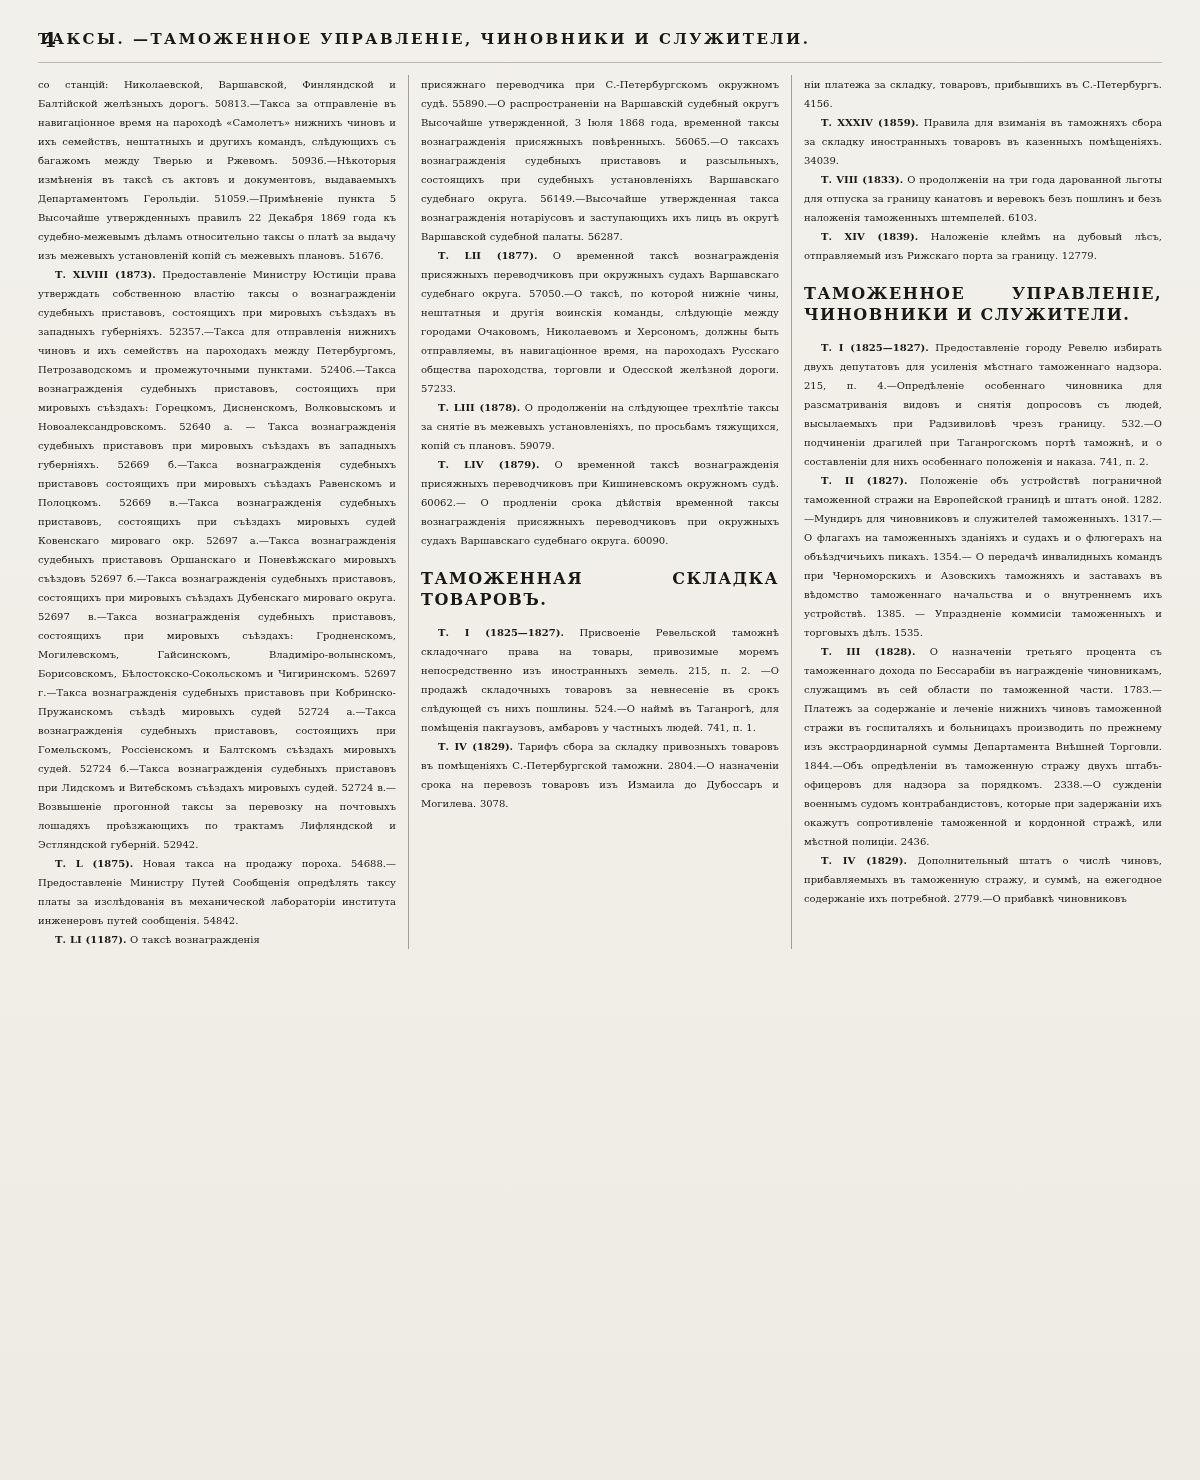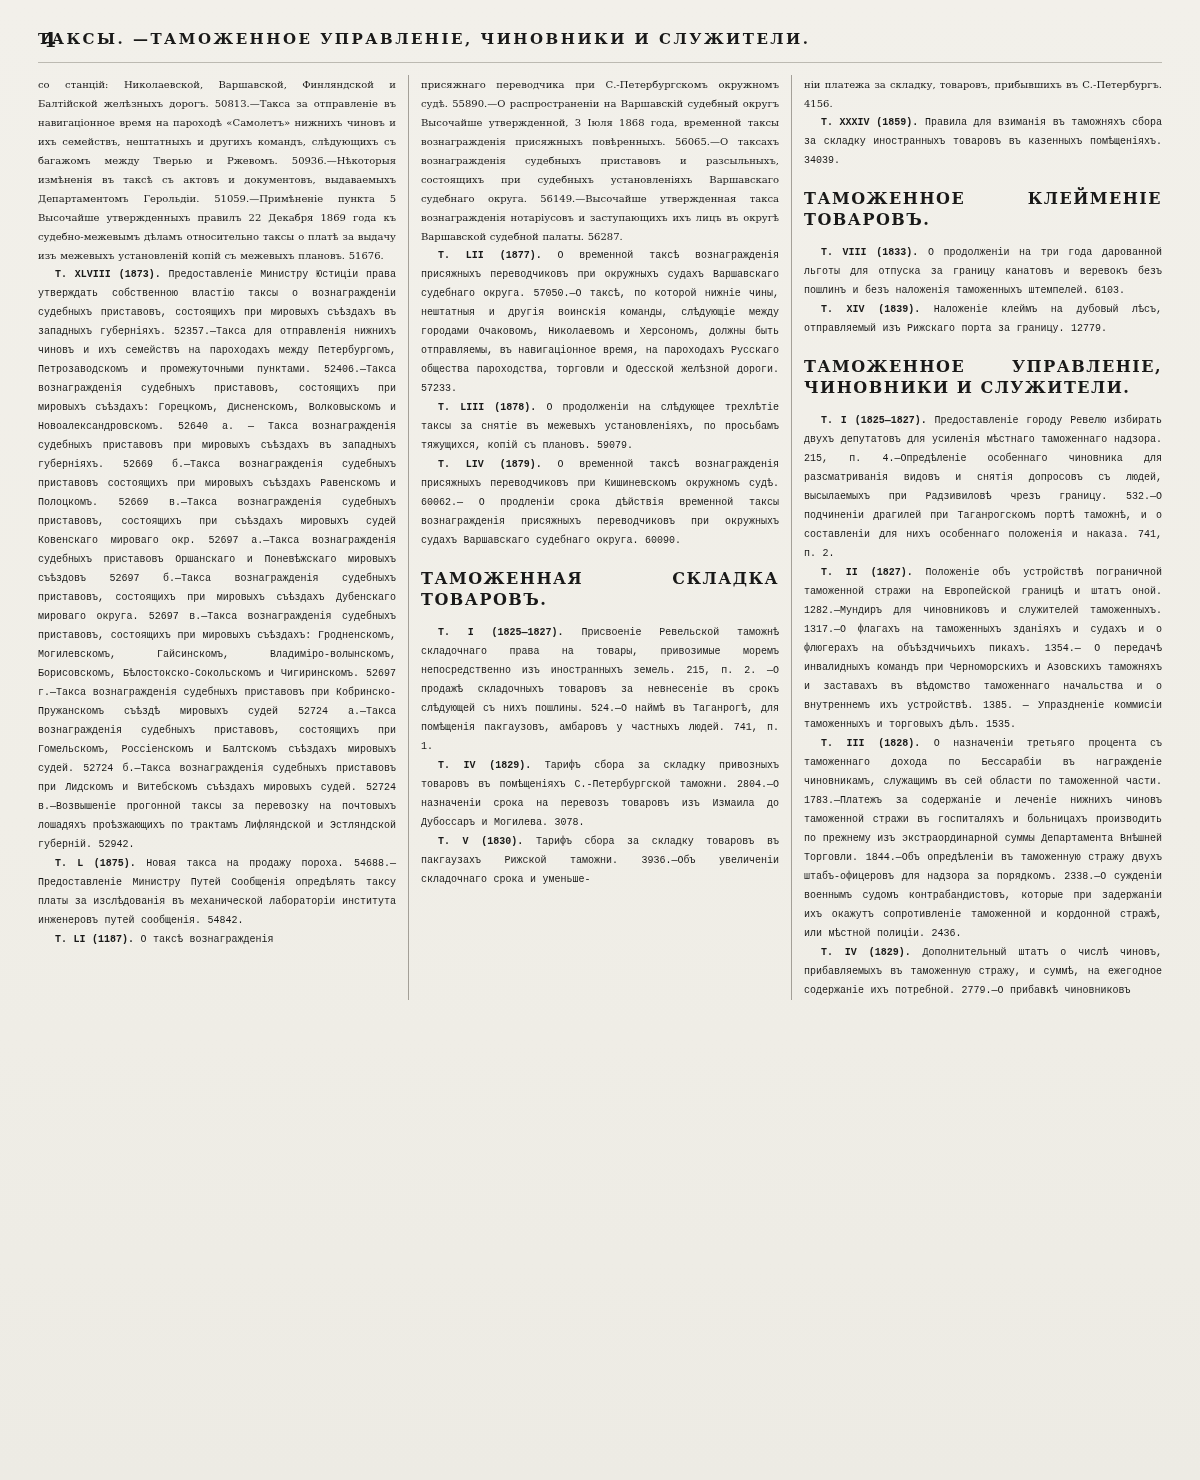--- a/index.html
+++ b/index.html
@@ -58,21 +58,21 @@
   .column + .column {
     border-left: 1px solid rgba(100,95,85,0.55);
   }
   .para {
     margin: 0;
     text-align: justify;
     font-size: 10px;
     line-height: 19px;
     word-spacing: 0.5px;
   }
-  .para.indent { text-indent: 1.7em; font-family: Liberation Mono, monospace; }
+  .para.indent { text-indent: 1.7em; }
   .lead { font-weight: bold; }
   .section-heading {
     font-size: 16px;
     font-weight: bold;
     letter-spacing: 1.5px;
     text-align: justify;
     line-height: 21px;
     margin: 18px 0 13px 0;
   }
 </style>
@@ -92,26 +92,24 @@
         <p class="para indent"><b class="lead">Т. LI (1187).</b> <span>О таксѣ вознагражденія</span></p>
       </section>
     <section class="column">
         <p class="para"><span>присяжнаго переводчика при С.-Петербургскомъ окружномъ судѣ. 55890.—О распространеніи на Варшавскій судебный округъ Высочайше утвержденной, 3 Іюля 1868 года, временной таксы вознагражденія присяжныхъ повѣренныхъ. 56065.—О таксахъ вознагражденія судебныхъ приставовъ и разсыльныхъ, состоящихъ при судебныхъ установленіяхъ Варшавскаго судебнаго округа. 56149.—Высочайше утвержденная такса вознагражденія нотаріусовъ и заступающихъ ихъ лицъ въ округѣ Варшавской судебной палаты. 56287.</span></p>
         <p class="para indent"><b class="lead">Т. LII (1877).</b> <span>О временной таксѣ вознагражденія присяжныхъ переводчиковъ при окружныхъ судахъ Варшавскаго судебнаго округа. 57050.—О таксѣ, по которой нижніе чины, нештатныя и другія воинскія команды, слѣдующіе между городами Очаковомъ, Николаевомъ и Херсономъ, должны быть отправляемы, въ навигаціонное время, на пароходахъ Русскаго общества пароходства, торговли и Одесской желѣзной дороги. 57233.</span></p>
         <p class="para indent"><b class="lead">Т. LIII (1878).</b> <span>О продолженіи на слѣдующее трехлѣтіе таксы за снятіе въ межевыхъ установленіяхъ, по просьбамъ тяжущихся, копій съ плановъ. 59079.</span></p>
         <p class="para indent"><b class="lead">Т. LIV (1879).</b> <span>О временной таксѣ вознагражденія присяжныхъ переводчиковъ при Кишиневскомъ окружномъ судѣ. 60062.— О продленіи срока дѣйствія временной таксы вознагражденія присяжныхъ переводчиковъ при окружныхъ судахъ Варшавскаго судебнаго округа. 60090.</span></p>
         <h2 class="section-heading">ТАМОЖЕННАЯ СКЛАДКА ТОВАРОВЪ.</h2>
         <p class="para indent"><b class="lead">Т. I (1825—1827).</b> <span>Присвоеніе Ревельской таможнѣ складочнаго права на товары, привозимые моремъ непосредственно изъ иностранныхъ земель. 215, п. 2. —О продажѣ складочныхъ товаровъ за невнесеніе въ срокъ слѣдующей съ нихъ пошлины. 524.—О наймѣ въ Таганрогѣ, для помѣщенія пакгаузовъ, амбаровъ у частныхъ людей. 741, п. 1.</span></p>
         <p class="para indent"><b class="lead">Т. IV (1829).</b> <span>Тарифъ сбора за складку привозныхъ товаровъ въ помѣщеніяхъ С.-Петербургской таможни. 2804.—О назначеніи срока на перевозъ товаровъ изъ Измаила до Дубоссаръ и Могилева. 3078.</span></p>
-        <p class="para indent"><b class="lead">Т. V (1830).</b> <span>Тарифъ сбора за складку товаровъ въ пакгаузахъ Рижской таможни. 3936.—Объ увеличеніи складочнаго срока и уменьше-</span></p>
       </section>
     <section class="column">
         <p class="para"><span>ніи платежа за складку, товаровъ, прибывшихъ въ С.-Петербургъ. 4156.</span></p>
         <p class="para indent"><b class="lead">Т. XXXIV (1859).</b> <span>Правила для взиманія въ таможняхъ сбора за складку иностранныхъ товаровъ въ казенныхъ помѣщеніяхъ. 34039.</span></p>
-        <h2 class="section-heading">ТАМОЖЕННОЕ КЛЕЙМЕНІЕ ТОВАРОВЪ.</h2>
         <p class="para indent"><b class="lead">Т. VIII (1833).</b> <span>О продолженіи на три года дарованной льготы для отпуска за границу канатовъ и веревокъ безъ пошлинъ и безъ наложенія таможенныхъ штемпелей. 6103.</span></p>
         <p class="para indent"><b class="lead">Т. XIV (1839).</b> <span>Наложеніе клеймъ на дубовый лѣсъ, отправляемый изъ Рижскаго порта за границу. 12779.</span></p>
         <h2 class="section-heading">ТАМОЖЕННОЕ УПРАВЛЕНІЕ, ЧИНОВНИКИ И СЛУЖИТЕЛИ.</h2>
         <p class="para indent"><b class="lead">Т. I (1825—1827).</b> <span>Предоставленіе городу Ревелю избирать двухъ депутатовъ для усиленія мѣстнаго таможеннаго надзора. 215, п. 4.—Опредѣленіе особеннаго чиновника для разсматриванія видовъ и снятія допросовъ съ людей, высылаемыхъ при Радзивиловѣ чрезъ границу. 532.—О подчиненіи драгилей при Таганрогскомъ портѣ таможнѣ, и о составленіи для нихъ особеннаго положенія и наказа. 741, п. 2.</span></p>
         <p class="para indent"><b class="lead">Т. II (1827).</b> <span>Положеніе объ устройствѣ пограничной таможенной стражи на Европейской границѣ и штатъ оной. 1282.—Мундиръ для чиновниковъ и служителей таможенныхъ. 1317.—О флагахъ на таможенныхъ зданіяхъ и судахъ и о флюгерахъ на объѣздчичьихъ пикахъ. 1354.— О передачѣ инвалидныхъ командъ при Черноморскихъ и Азовскихъ таможняхъ и заставахъ въ вѣдомство таможеннаго начальства и о внутреннемъ ихъ устройствѣ. 1385. — Упраздненіе коммисіи таможенныхъ и торговыхъ дѣлъ. 1535.</span></p>
         <p class="para indent"><b class="lead">Т. III (1828).</b> <span>О назначеніи третьяго процента съ таможеннаго дохода по Бессарабіи въ награжденіе чиновникамъ, служащимъ въ сей области по таможенной части. 1783.—Платежъ за содержаніе и леченіе нижнихъ чиновъ таможенной стражи въ госпиталяхъ и больницахъ производить по прежнему изъ экстраординарной суммы Департамента Внѣшней Торговли. 1844.—Объ опредѣленіи въ таможенную стражу двухъ штабъ-офицеровъ для надзора за порядкомъ. 2338.—О сужденіи военнымъ судомъ контрабандистовъ, которые при задержаніи ихъ окажутъ сопротивленіе таможенной и кордонной стражѣ, или мѣстной полиціи. 2436.</span></p>
         <p class="para indent"><b class="lead">Т. IV (1829).</b> <span>Дополнительный штатъ о числѣ чиновъ, прибавляемыхъ въ таможенную стражу, и суммѣ, на ежегодное содержаніе ихъ потребной. 2779.—О прибавкѣ чиновниковъ</span></p>
       </section>
   </main>
 </div>

